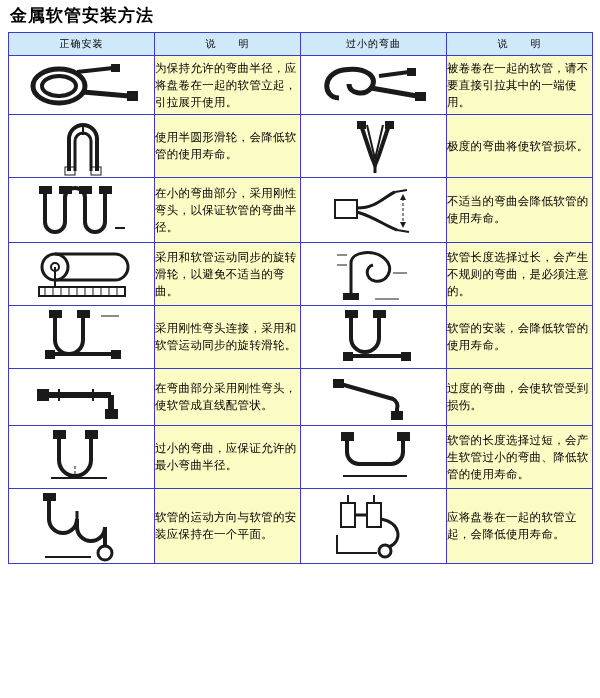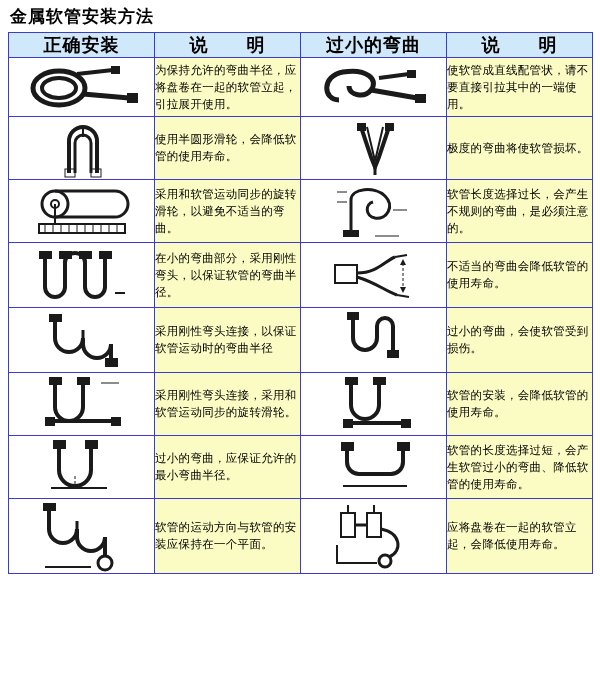--- a/index.html
+++ b/index.html
@@ -21,39 +21,40 @@
     box-sizing: border-box;
     padding: 0 8px;
   }
   .page-title {
     font-size: 17px;
     font-weight: bold;
     letter-spacing: 1px;
     padding: 6px 2px 6px 2px;
     color: #000;
     line-height: 20px;
+    font-family: Liberation Serif, serif;
   }
   table.guide {
     border-collapse: collapse;
     table-layout: fixed;
     width: 584px;
     border: 1px solid #3b3bd0;
   }
   table.guide col.c-img { width: 146px; }
   table.guide col.c-txt { width: 146px; }
 
   table.guide th, table.guide td {
     border: 1px solid #3b3bd0;
     padding: 0;
     vertical-align: middle;
   }
   table.guide thead th {
     background: #cfe8fa;
-    font-size: 18px;
-    font-weight: bold;
+    font-size: 10px;
+    font-weight: normal;
     height: 22px;
     text-align: center;
     letter-spacing: 1px;
     color: #000;
   }
   td.img-cell {
     background: #ffffff;
     text-align: center;
     position: relative;
   }
@@ -115,21 +116,21 @@
           <span class="fig">
           <svg width="130" height="58" viewBox="0 0 130 58">
             <path class="ln" d="M30 42 C14 42 12 18 34 14 C58 10 70 22 62 32 C56 40 40 38 40 28" stroke-width="5"></path>
             <path class="ln" d="M62 32 L108 40" stroke-width="5"></path>
             <rect x="106" y="36" width="11" height="9" fill="#1a1a1a"></rect>
             <path class="ln" d="M70 20 L100 16" stroke-width="4"></path>
             <rect x="98" y="12" width="9" height="8" fill="#1a1a1a"></rect>
           </svg>
           </span>
         </td>
-        <td class="txt-cell">使软管成直线配管状，请不要直接引拉其中的一端使用。</td>
+        <td class="txt-cell">被卷卷在一起的软管，请不要直接引拉其中的一端使用。</td>
       </tr>
 
       <tr>
         <td class="img-cell">
           <span class="fig">
           <svg width="130" height="62" viewBox="0 0 130 62">
             <path class="ln" d="M52 56 L52 24 A14 14 0 0 1 80 24 L80 56" stroke-width="4"></path>
             <path class="ln" d="M58 56 L58 26 A8 8 0 0 1 74 26 L74 56" stroke-width="3"></path>
             <rect class="ln" x="48" y="52" width="10" height="8" fill="#1a1a1a"></rect>
             <rect class="ln" x="74" y="52" width="10" height="8" fill="#1a1a1a"></rect>
@@ -144,20 +145,51 @@
             <path class="ln" d="M52 10 L62 40 L66 50 L70 40 L80 10" stroke-width="4"></path>
             <path class="ln" d="M58 10 L66 44" stroke-width="2"></path>
             <path class="ln" d="M74 10 L66 44" stroke-width="2"></path>
             <rect x="48" y="6" width="9" height="8" fill="#1a1a1a"></rect>
             <rect x="76" y="6" width="9" height="8" fill="#1a1a1a"></rect>
             <path class="ln" d="M66 50 L66 58" stroke-width="3"></path>
           </svg>
           </span>
         </td>
         <td class="txt-cell">极度的弯曲将使软管损坏。</td>
+      </tr>
+
+      <tr>
+        <td class="img-cell">
+          <span class="fig">
+          <svg width="134" height="64" viewBox="0 0 134 64">
+            <path class="ln" d="M30 14 L30 44 A10 10 0 0 0 50 44 L50 20 A10 10 0 0 1 70 20 L70 44 A10 10 0 0 0 90 44 L90 14" stroke-width="4"></path>
+            <rect x="24" y="8" width="13" height="8" fill="#1a1a1a"></rect>
+            <rect x="44" y="8" width="13" height="8" fill="#1a1a1a"></rect>
+            <rect x="64" y="8" width="13" height="8" fill="#1a1a1a"></rect>
+            <rect x="84" y="8" width="13" height="8" fill="#1a1a1a"></rect>
+            <path class="ln" d="M50 20 L50 10 M70 20 L70 10" stroke-width="3"></path>
+            <path class="ln" d="M100 50 L110 50" stroke-width="2"></path>
+          </svg>
+          </span>
+        </td>
+        <td class="txt-cell">在小的弯曲部分，采用刚性弯头，以保证软管的弯曲半径。</td>
+        <td class="img-cell">
+          <span class="fig">
+          <svg width="134" height="64" viewBox="0 0 134 64">
+            <rect class="ln" x="28" y="22" width="22" height="18" stroke-width="2" fill="none"></rect>
+            <path class="ln" d="M50 30 C70 30 78 18 88 14" stroke-width="3"></path>
+            <path class="ln" d="M50 34 C70 40 78 48 90 52" stroke-width="3"></path>
+            <path class="ln" d="M88 14 L100 12 M90 52 L102 54" stroke-width="2"></path>
+            <path class="ln" d="M96 20 L96 46" stroke-width="1" stroke-dasharray="3 2"></path>
+            <path d="M96 16 l -3 6 l 6 0 z" fill="#1a1a1a"></path>
+            <path d="M96 50 l -3 -6 l 6 0 z" fill="#1a1a1a"></path>
+          </svg>
+          </span>
+        </td>
+        <td class="txt-cell">不适当的弯曲会降低软管的使用寿命。</td>
       </tr>
 
       <tr>
         <td class="img-cell">
           <span class="fig">
           <svg width="134" height="62" viewBox="0 0 134 62">
             <circle class="ln" cx="40" cy="24" r="13" stroke-width="3"></circle>
             <circle class="ln" cx="40" cy="24" r="4" stroke-width="2"></circle>
             <path class="ln" d="M40 11 L100 11" stroke-width="3"></path>
             <path class="ln" d="M40 37 L100 37" stroke-width="3"></path>
@@ -177,74 +209,20 @@
             <rect x="36" y="50" width="16" height="7" fill="#1a1a1a"></rect>
             <path class="ln" d="M30 12 L40 12 M30 22 L40 22" stroke-width="1"></path>
             <path class="ln" d="M86 30 L100 30" stroke-width="1"></path>
             <path class="ln" d="M68 56 L92 56" stroke-width="1"></path>
           </svg>
           </span>
         </td>
         <td class="txt-cell">软管长度选择过长，会产生不规则的弯曲，是必须注意的。</td>
       </tr>
 
-      <tr>
-        <td class="img-cell">
-          <span class="fig">
-          <svg width="134" height="64" viewBox="0 0 134 64">
-            <path class="ln" d="M30 14 L30 44 A10 10 0 0 0 50 44 L50 20 A10 10 0 0 1 70 20 L70 44 A10 10 0 0 0 90 44 L90 14" stroke-width="4"></path>
-            <rect x="24" y="8" width="13" height="8" fill="#1a1a1a"></rect>
-            <rect x="44" y="8" width="13" height="8" fill="#1a1a1a"></rect>
-            <rect x="64" y="8" width="13" height="8" fill="#1a1a1a"></rect>
-            <rect x="84" y="8" width="13" height="8" fill="#1a1a1a"></rect>
-            <path class="ln" d="M50 20 L50 10 M70 20 L70 10" stroke-width="3"></path>
-            <path class="ln" d="M100 50 L110 50" stroke-width="2"></path>
-          </svg>
-          </span>
-        </td>
-        <td class="txt-cell">在小的弯曲部分，采用刚性弯头，以保证软管的弯曲半径。</td>
-        <td class="img-cell">
-          <span class="fig">
-          <svg width="134" height="64" viewBox="0 0 134 64">
-            <rect class="ln" x="28" y="22" width="22" height="18" stroke-width="2" fill="none"></rect>
-            <path class="ln" d="M50 30 C70 30 78 18 88 14" stroke-width="3"></path>
-            <path class="ln" d="M50 34 C70 40 78 48 90 52" stroke-width="3"></path>
-            <path class="ln" d="M88 14 L100 12 M90 52 L102 54" stroke-width="2"></path>
-            <path class="ln" d="M96 20 L96 46" stroke-width="1" stroke-dasharray="3 2"></path>
-            <path d="M96 16 l -3 6 l 6 0 z" fill="#1a1a1a"></path>
-            <path d="M96 50 l -3 -6 l 6 0 z" fill="#1a1a1a"></path>
-          </svg>
-          </span>
-        </td>
-        <td class="txt-cell">不适当的弯曲会降低软管的使用寿命。</td>
-      </tr>
-
-      <tr>
-        <td class="img-cell">
-          <span class="fig">
-          <svg width="134" height="64" viewBox="0 0 134 64">
-            <path class="ln" d="M40 10 L40 30 A14 14 0 0 0 68 30 L68 36 A14 14 0 0 0 96 36 L96 54" stroke-width="4"></path>
-            <rect x="34" y="6" width="13" height="8" fill="#1a1a1a"></rect>
-            <rect x="90" y="50" width="13" height="9" fill="#1a1a1a"></rect>
-            <path class="ln" d="M68 30 L68 22" stroke-width="3"></path>
-          </svg>
-          </span>
-        </td>
-        <td class="txt-cell">采用刚性弯头连接，以保证软管运动时的弯曲半径</td>
-        <td class="img-cell">
-          <span class="fig">
-          <svg width="134" height="64" viewBox="0 0 134 64">
-            <path class="ln" d="M46 8 L46 30 A12 12 0 0 0 70 30 L70 18 A8 8 0 0 1 86 18 L86 44" stroke-width="4"></path>
-            <rect x="40" y="4" width="12" height="8" fill="#1a1a1a"></rect>
-            <rect x="80" y="42" width="12" height="8" fill="#1a1a1a"></rect>
-          </svg>
-          </span>
-        </td>
-        <td class="txt-cell">过小的弯曲，会使软管受到损伤。</td>
-      </tr>
 
       <tr>
         <td class="img-cell">
           <span class="fig">
           <svg width="134" height="62" viewBox="0 0 134 62">
             <path class="ln" d="M40 8 L40 34 A14 14 0 0 0 68 34 L68 8" stroke-width="4"></path>
             <rect x="34" y="4" width="13" height="8" fill="#1a1a1a"></rect>
             <rect x="62" y="4" width="13" height="8" fill="#1a1a1a"></rect>
             <path class="ln" d="M34 48 L100 48" stroke-width="4"></path>
             <rect x="30" y="44" width="10" height="9" fill="#1a1a1a"></rect>
@@ -262,20 +240,44 @@
             <rect x="66" y="4" width="13" height="8" fill="#1a1a1a"></rect>
             <path class="ln" d="M40 50 L98 50" stroke-width="4"></path>
             <rect x="36" y="46" width="10" height="9" fill="#1a1a1a"></rect>
             <rect x="94" y="46" width="10" height="9" fill="#1a1a1a"></rect>
           </svg>
           </span>
         </td>
         <td class="txt-cell">软管的安装，会降低软管的使用寿命。</td>
       </tr>
 
+      <tr>
+        <td class="img-cell">
+          <span class="fig">
+          <svg width="134" height="56" viewBox="0 0 134 56">
+            <path class="ln" d="M26 26 L96 26" stroke-width="6"></path>
+            <rect x="22" y="20" width="12" height="12" fill="#1a1a1a"></rect>
+            <path class="ln" d="M96 26 L96 44" stroke-width="6"></path>
+            <rect x="90" y="40" width="13" height="10" fill="#1a1a1a"></rect>
+            <path class="ln" d="M44 20 L44 32 M78 20 L78 32" stroke-width="2"></path>
+          </svg>
+          </span>
+        </td>
+        <td class="txt-cell">在弯曲部分采用刚性弯头，使软管成直线配管状。</td>
+        <td class="img-cell">
+          <span class="fig">
+          <svg width="134" height="56" viewBox="0 0 134 56">
+            <path class="ln" d="M30 14 L86 30 A8 8 0 0 1 90 40 L90 46" stroke-width="4"></path>
+            <rect x="26" y="10" width="11" height="9" fill="#1a1a1a"></rect>
+            <rect x="84" y="42" width="12" height="9" fill="#1a1a1a"></rect>
+          </svg>
+          </span>
+        </td>
+        <td class="txt-cell">过度的弯曲，会使软管受到损伤。</td>
+      </tr>
 
       <tr>
         <td class="img-cell">
           <span class="fig">
           <svg width="134" height="62" viewBox="0 0 134 62">
             <path class="ln" d="M44 8 L44 34 A16 16 0 0 0 76 34 L76 8" stroke-width="4"></path>
             <rect x="38" y="4" width="13" height="9" fill="#1a1a1a"></rect>
             <rect x="70" y="4" width="13" height="9" fill="#1a1a1a"></rect>
             <path class="ln" d="M36 52 L92 52" stroke-width="2"></path>
             <path class="ln" d="M60 40 L60 52" stroke-width="1" stroke-dasharray="3 2"></path>

